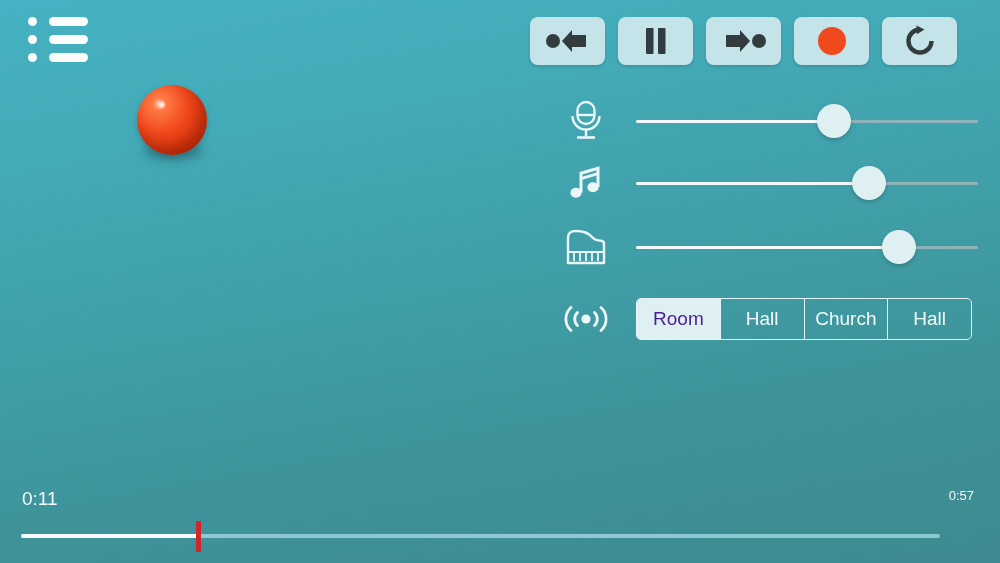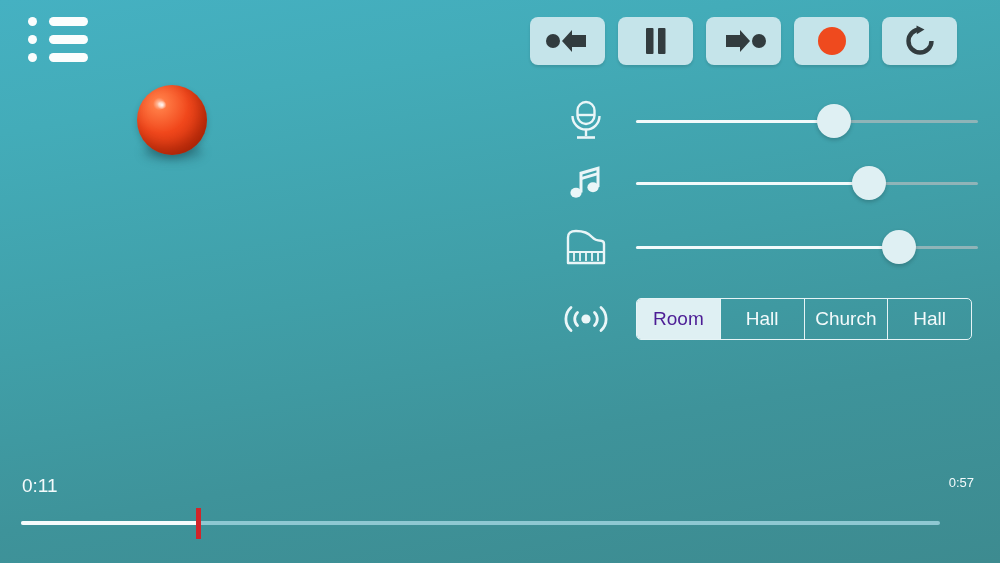--- a/index.html
+++ b/index.html
@@ -201,21 +201,21 @@
   .seg-item.active {
     background: #dff0f3;
     color: #4c1d95;
   }
 
   
   #timeline {
     position: absolute;
     left: 0;
     right: 0;
-    bottom: 13px;
+    bottom: 0;
     height: 88px;
   }
   #time-start {
     position: absolute;
     left: 22px;
     top: 13px;
     color: #f4fbfc;
     font-size: 19px;
   }
   #time-end {

